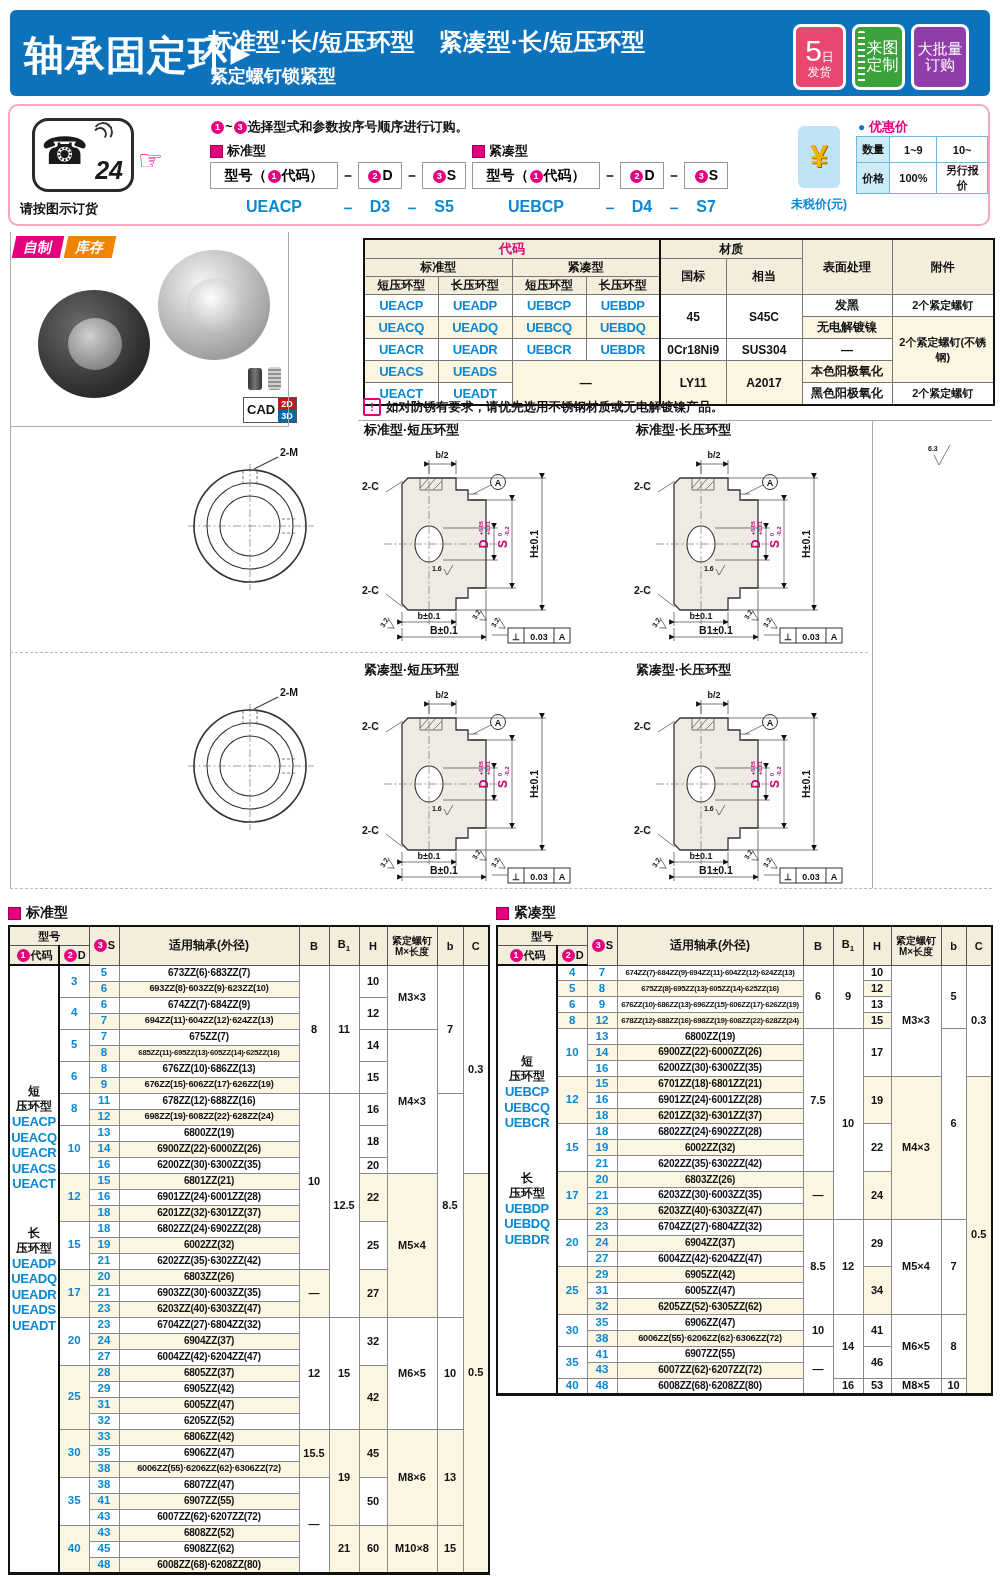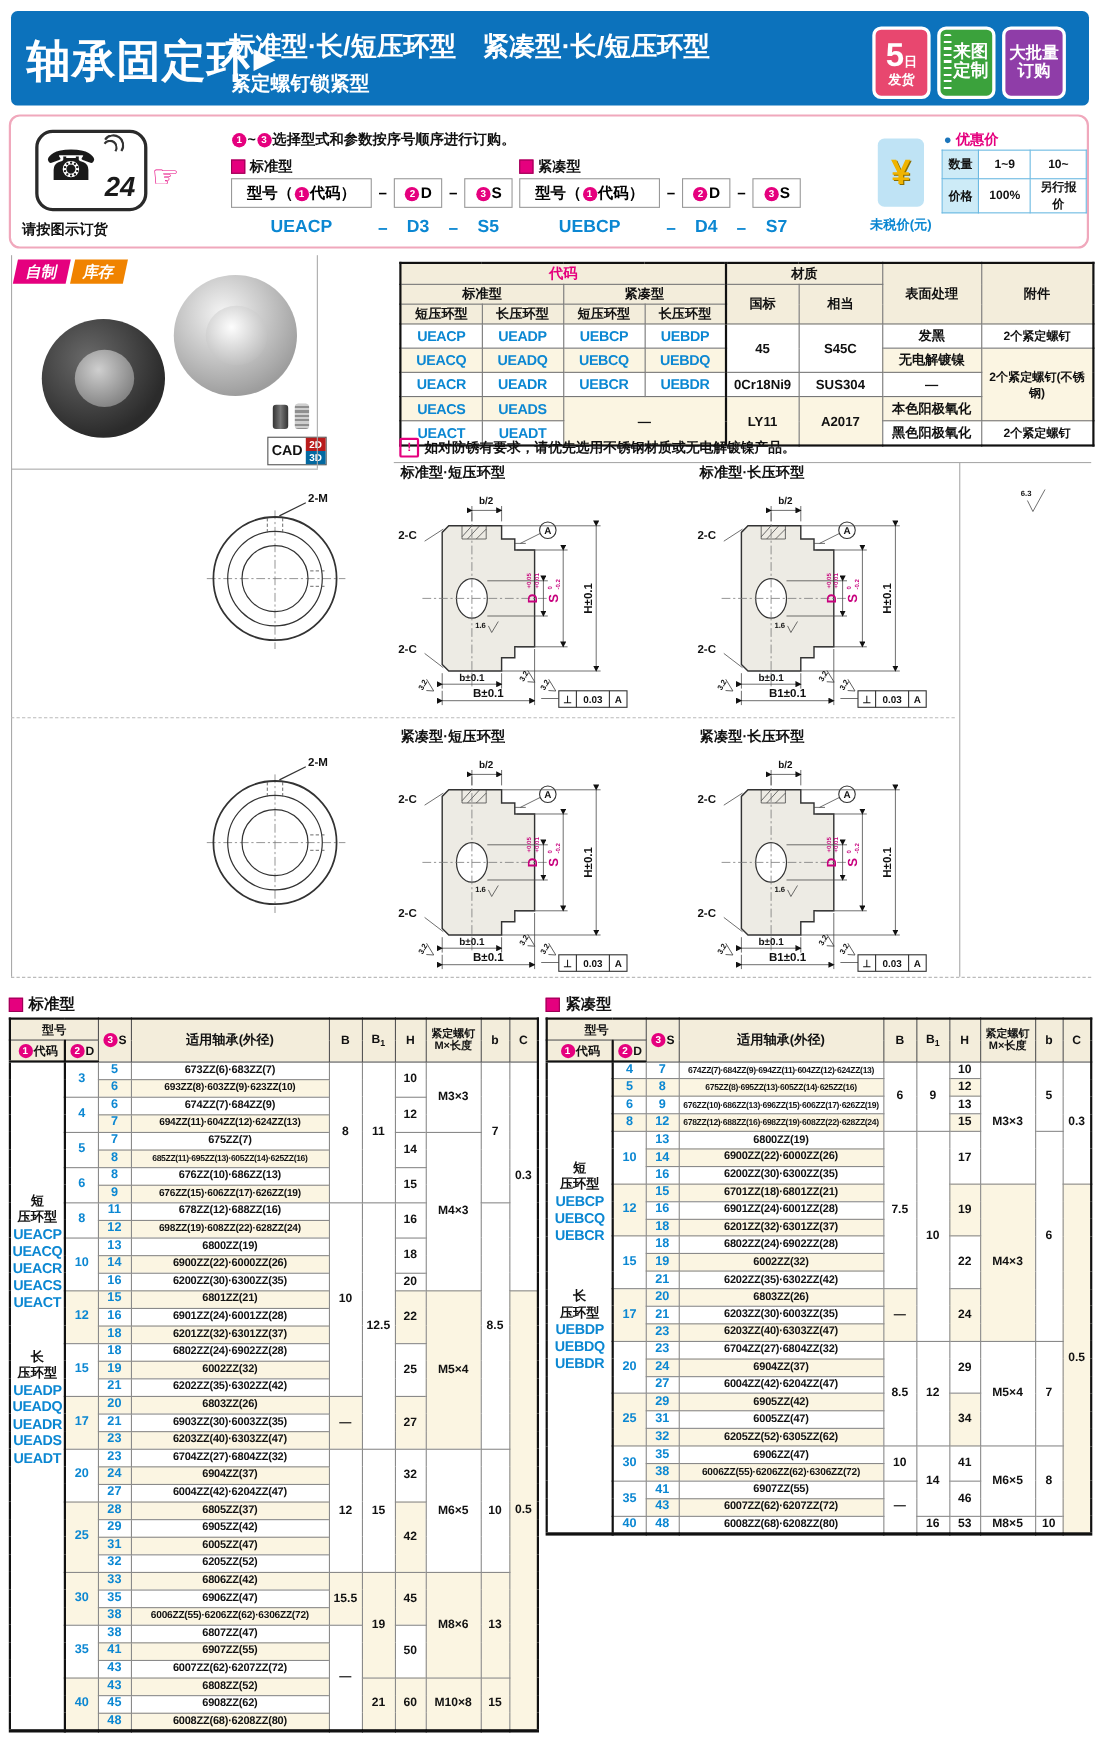--- a/index.html
+++ b/index.html
@@ -5,21 +5,21 @@
   html,body{margin:0;padding:0;background:#fff}
   .page{position:relative;width:1000px;height:1579px;background:#fff;font-family:"Liberation Sans",sans-serif;overflow:hidden}
   .abs{position:absolute}
 
   
   .banner{position:absolute;left:10px;top:10px;width:980px;height:86px;background:#0C72BC;border-radius:6px}
   .banner-title{position:absolute;left:14px;top:18px;color:#fff;font-size:40px;font-weight:bold;letter-spacing:1px;white-space:nowrap}
   .banner-arrow{font-size:24px;vertical-align:8px;margin-left:2px}
   .banner-sub1{position:absolute;left:198px;top:16px;color:#fff;font-size:24px;font-weight:bold;white-space:nowrap}
   .banner-sub2{position:absolute;left:200px;top:54px;color:#fff;font-size:18px;font-weight:bold}
-  .badge{position:absolute;top:14px;height:66px;border:3px solid #fff;border-radius:8px;color:#fff;font-weight:bold;text-align:center;box-sizing:border-box;display:flex;flex-direction:column;justify-content:center;line-height:1.05}
+  .badge{position:absolute;top:14px;height:66px;border:3px solid #fff;border-radius:8px;color:#fff;font-weight:normal;text-align:center;box-sizing:border-box;display:flex;flex-direction:column;justify-content:center;line-height:1.05}
   .badge-1{left:783px;width:53px;background:#E8476F}
   .badge-1 .big{font-size:30px}
   .badge-1 .small{font-size:12px}
   .badge-2{left:842px;width:53px;background:#3BA23C;font-size:16px}
   .badge-2 .ruler{position:absolute;left:3px;top:4px;bottom:4px;width:7px;background:repeating-linear-gradient(#fff 0 2px,#3BA23C 2px 6px);border-radius:2px}
   .badge-3{left:901px;width:58px;background:#8F3DA8;font-size:15px}
 
   
   .order-box{position:absolute;left:8px;top:104px;width:982px;height:122px;border:2px solid #F0A8BC;border-radius:10px;box-sizing:border-box;background:#fff}
   .phone{position:absolute;left:22px;top:12px;width:102px;height:74px;border:3px solid #2A2A2A;border-radius:16px;box-sizing:border-box}

